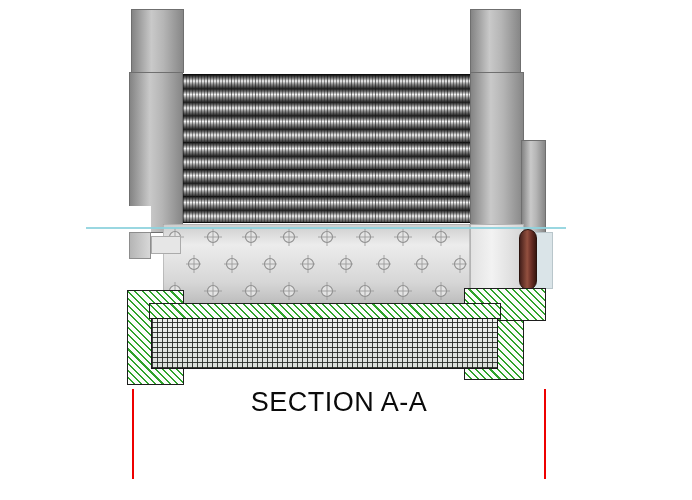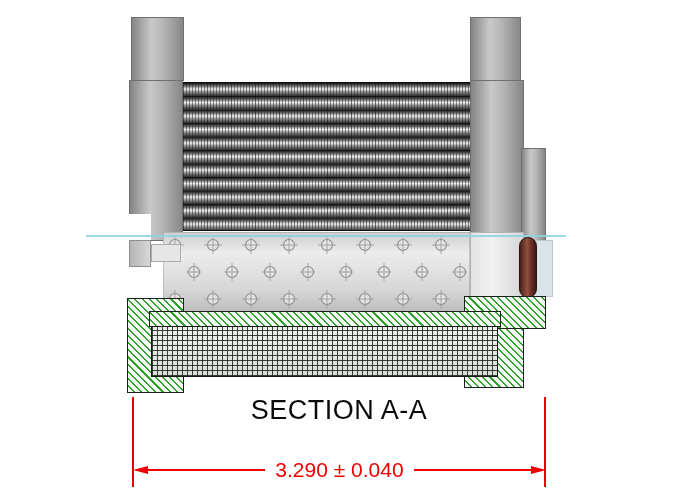--- a/index.html
+++ b/index.html
@@ -4,21 +4,21 @@
 <style>
   html, body { margin: 0; padding: 0; background: #ffffff; }
   .canvas {
     position: relative;
     width: 692px;
     height: 500px;
     background: #ffffff;
     overflow: hidden;
     font-family: "Liberation Sans", sans-serif;
   }
-  .part { position: absolute; box-sizing: border-box; margin-top: 8px; }
+  .part { position: absolute; box-sizing: border-box; }
 
   
   .metal {
     background: linear-gradient(90deg, #848484 0%, #c9c9c9 38%, #b5b5b5 62%, #878787 100%);
     border: 1px solid #6f6f6f;
   }
   .flange-left  { left: 131px; top: 9px;  width: 53px; height: 64px; }
   .flange-right { left: 470px; top: 9px;  width: 51px; height: 64px; }
   .cap-left     { left: 129px; top: 72px; width: 54px; height: 161px; }
   .cap-right    { left: 470px; top: 72px; width: 54px; height: 161px; }
@@ -142,21 +142,14 @@
   <div class="part hatch strip"></div>
   <div class="part mesh"></div>
 
   <div class="part centerline"></div>
 
   <div class="part section-label">SECTION A-A</div>
 
   <div class="part ext left"></div>
   <div class="part ext right"></div>
 
-  <div class="part dim-row">
-    <span class="dim-arrow left"></span>
-    <span class="dim-seg"></span>
-    <span class="dim-text">3.290 ± 0.040</span>
-    <span class="dim-seg"></span>
-    <span class="dim-arrow right"></span>
-  </div>
 
 </div>
 
 </body></html>

